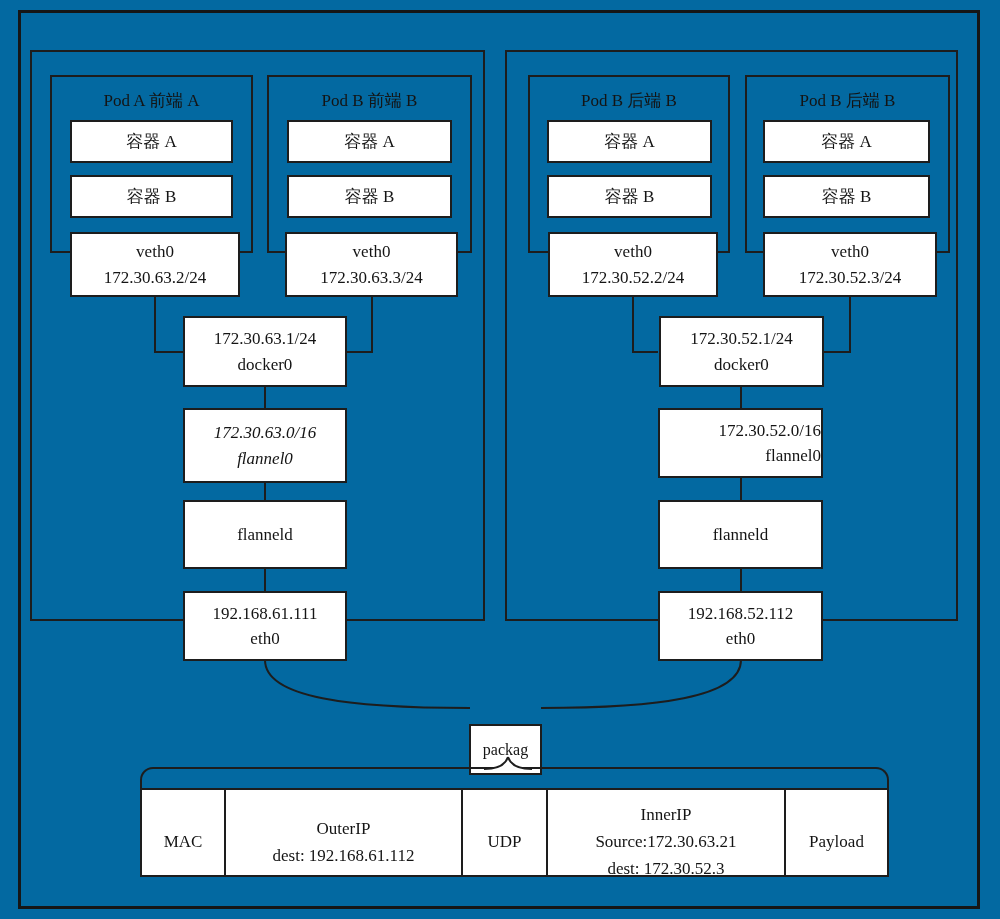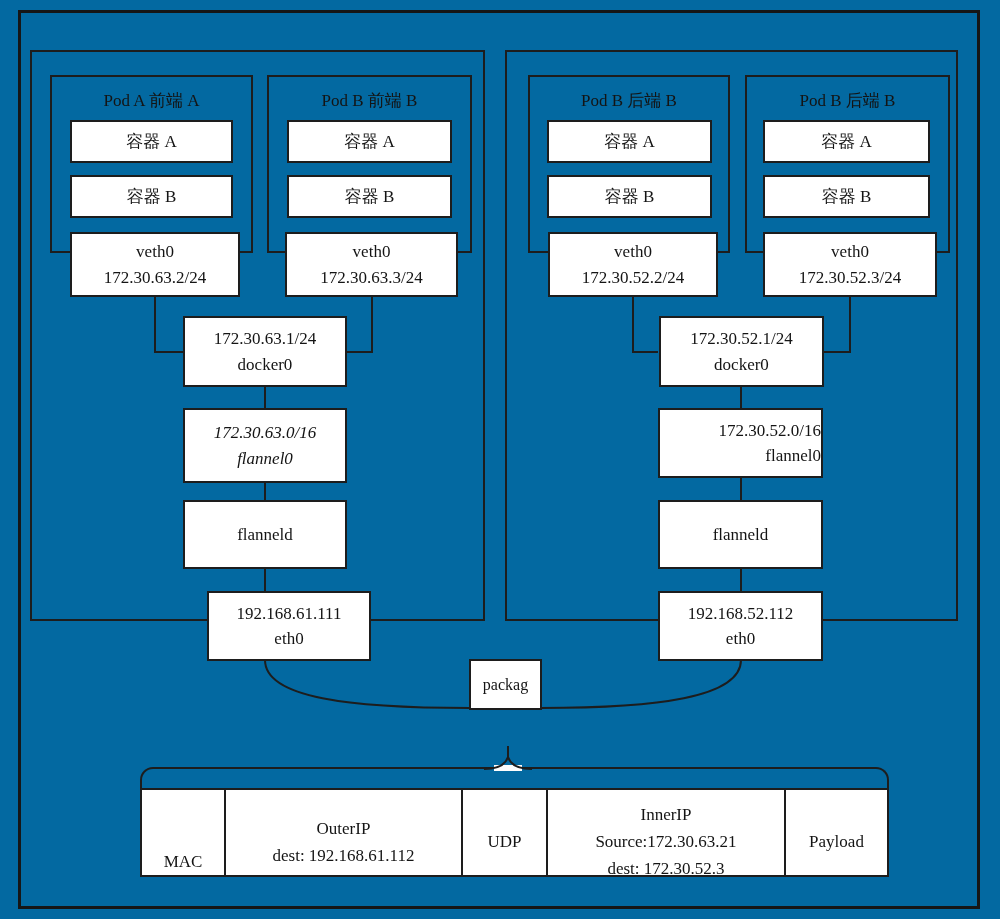--- a/index.html
+++ b/index.html
@@ -103,21 +103,21 @@
       <span>172.30.63.1/24</span>
       <span>docker0</span>
     </div>
     <div class="box" style="left:151px; top:356px; width:164px; height:75px;font-style:italic;">
       <span>172.30.63.0/16</span>
       <span>flannel0</span>
     </div>
     <div class="box" style="left:151px; top:448px; width:164px; height:69px;">
       <span>flanneld</span>
     </div>
-    <div class="box" style="left:151px; top:539px; width:164px; height:70px;margin-left:24px;">
+    <div class="box" style="left:151px; top:539px; width:164px; height:70px;">
       <span>192.168.61.111</span>
       <span>eth0</span>
     </div>
   </div>
 
   <div class="box ghost" style="left:505px; top:50px; width:453px; height:571px;">
 
     <div class="box ghost" style="left:21px; top:23px; width:202px; height:178px;">
       <div class="pod-title">Pod B 后端 B</div>
       <div class="box" style="left:17px; top:43px; width:165px; height:43px;">
@@ -157,36 +157,36 @@
     </div>
     <div class="box" style="left:151px; top:448px; width:165px; height:69px;">
       <span>flanneld</span>
     </div>
     <div class="box" style="left:151px; top:539px; width:165px; height:70px;">
       <span>192.168.52.112</span>
       <span>eth0</span>
     </div>
   </div>
 
-  <div class="box" style="left:469px; top:659px; width:73px; height:51px; font-size:16px;">
+  <div class="box" style="left:469px; top:724px; width:73px; height:51px; font-size:16px;">
     <span>packag</span>
   </div>
 
   <div class="band" style="left:140px; top:767px; width:749px; height:110px;"></div>
 
   <svg class="layer" style="left:480px; top:750px;" width="56" height="26">
     <rect x="14" y="15" width="28" height="6" fill="#fdfdfd"></rect>
     <g stroke="#1d1d1d" stroke-width="2" fill="none">
       <path d="M4,19 Q24,19 28,7"></path>
       <path d="M52,19 Q32,19 28,7"></path>
     </g>
   </svg>
 
   <div class="ptable" style="left:140px; top:788px; width:749px; height:89px;">
-    <div class="pcell" style="width:84px;justify-content:flex-end;">
+    <div class="pcell" style="width:84px;">
       <span>MAC</span>
     </div>
     <div class="pcell" style="width:237px;">
       <span>OuterIP</span>
       <span>dest: 192.168.61.112</span>
     </div>
     <div class="pcell" style="width:85px;">
       <span>UDP</span>
     </div>
     <div class="pcell" style="width:238px;">

